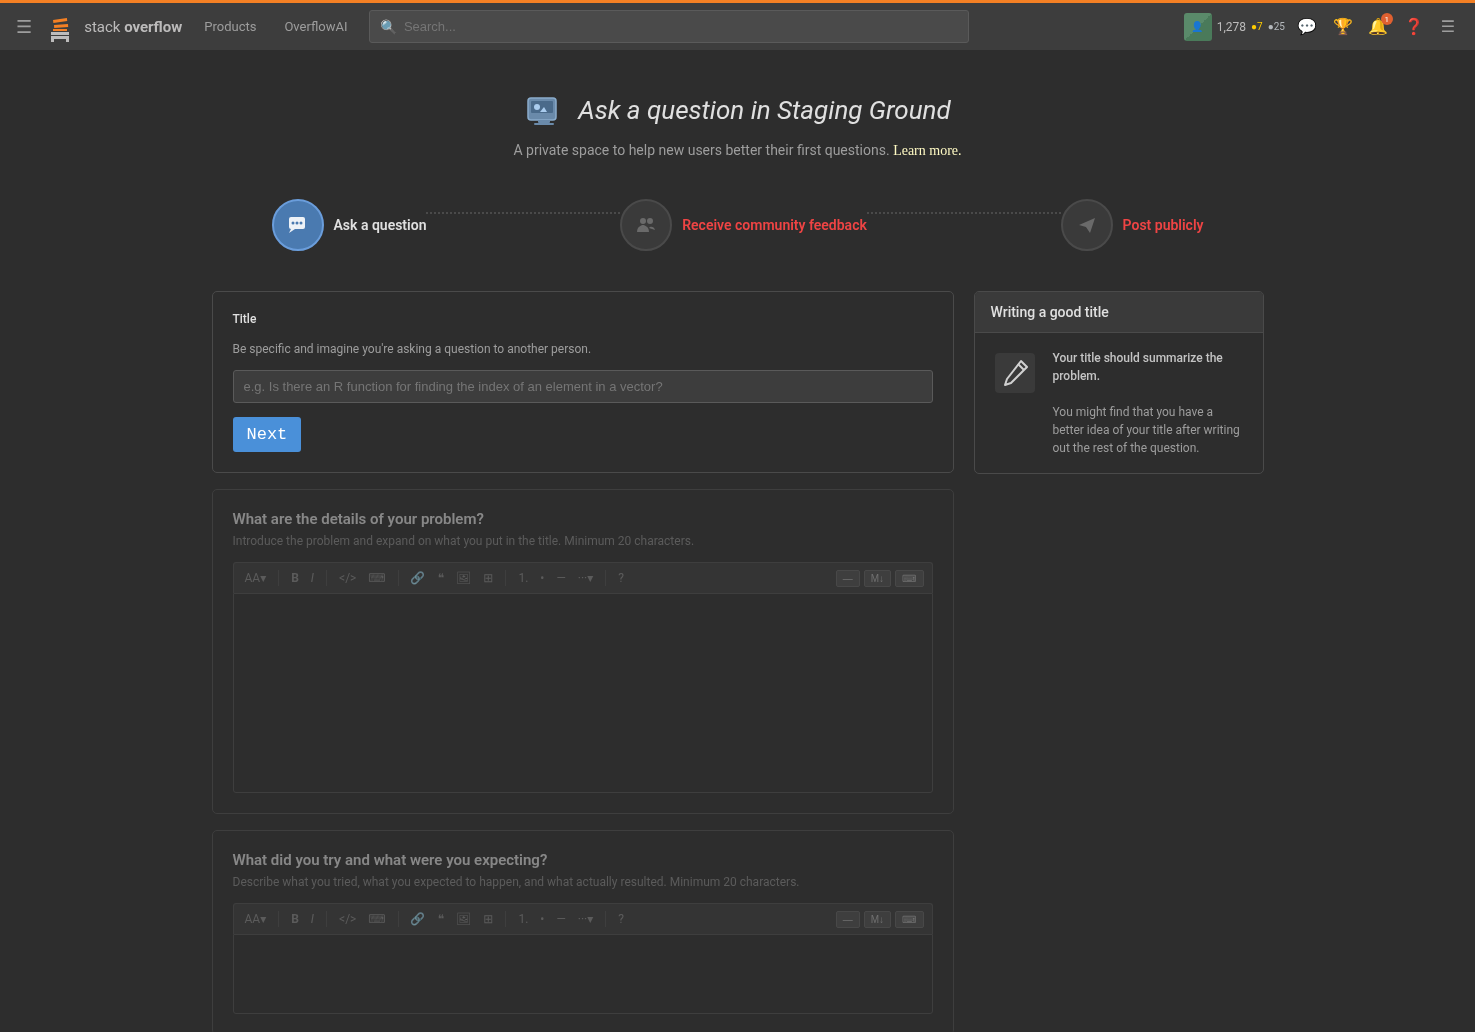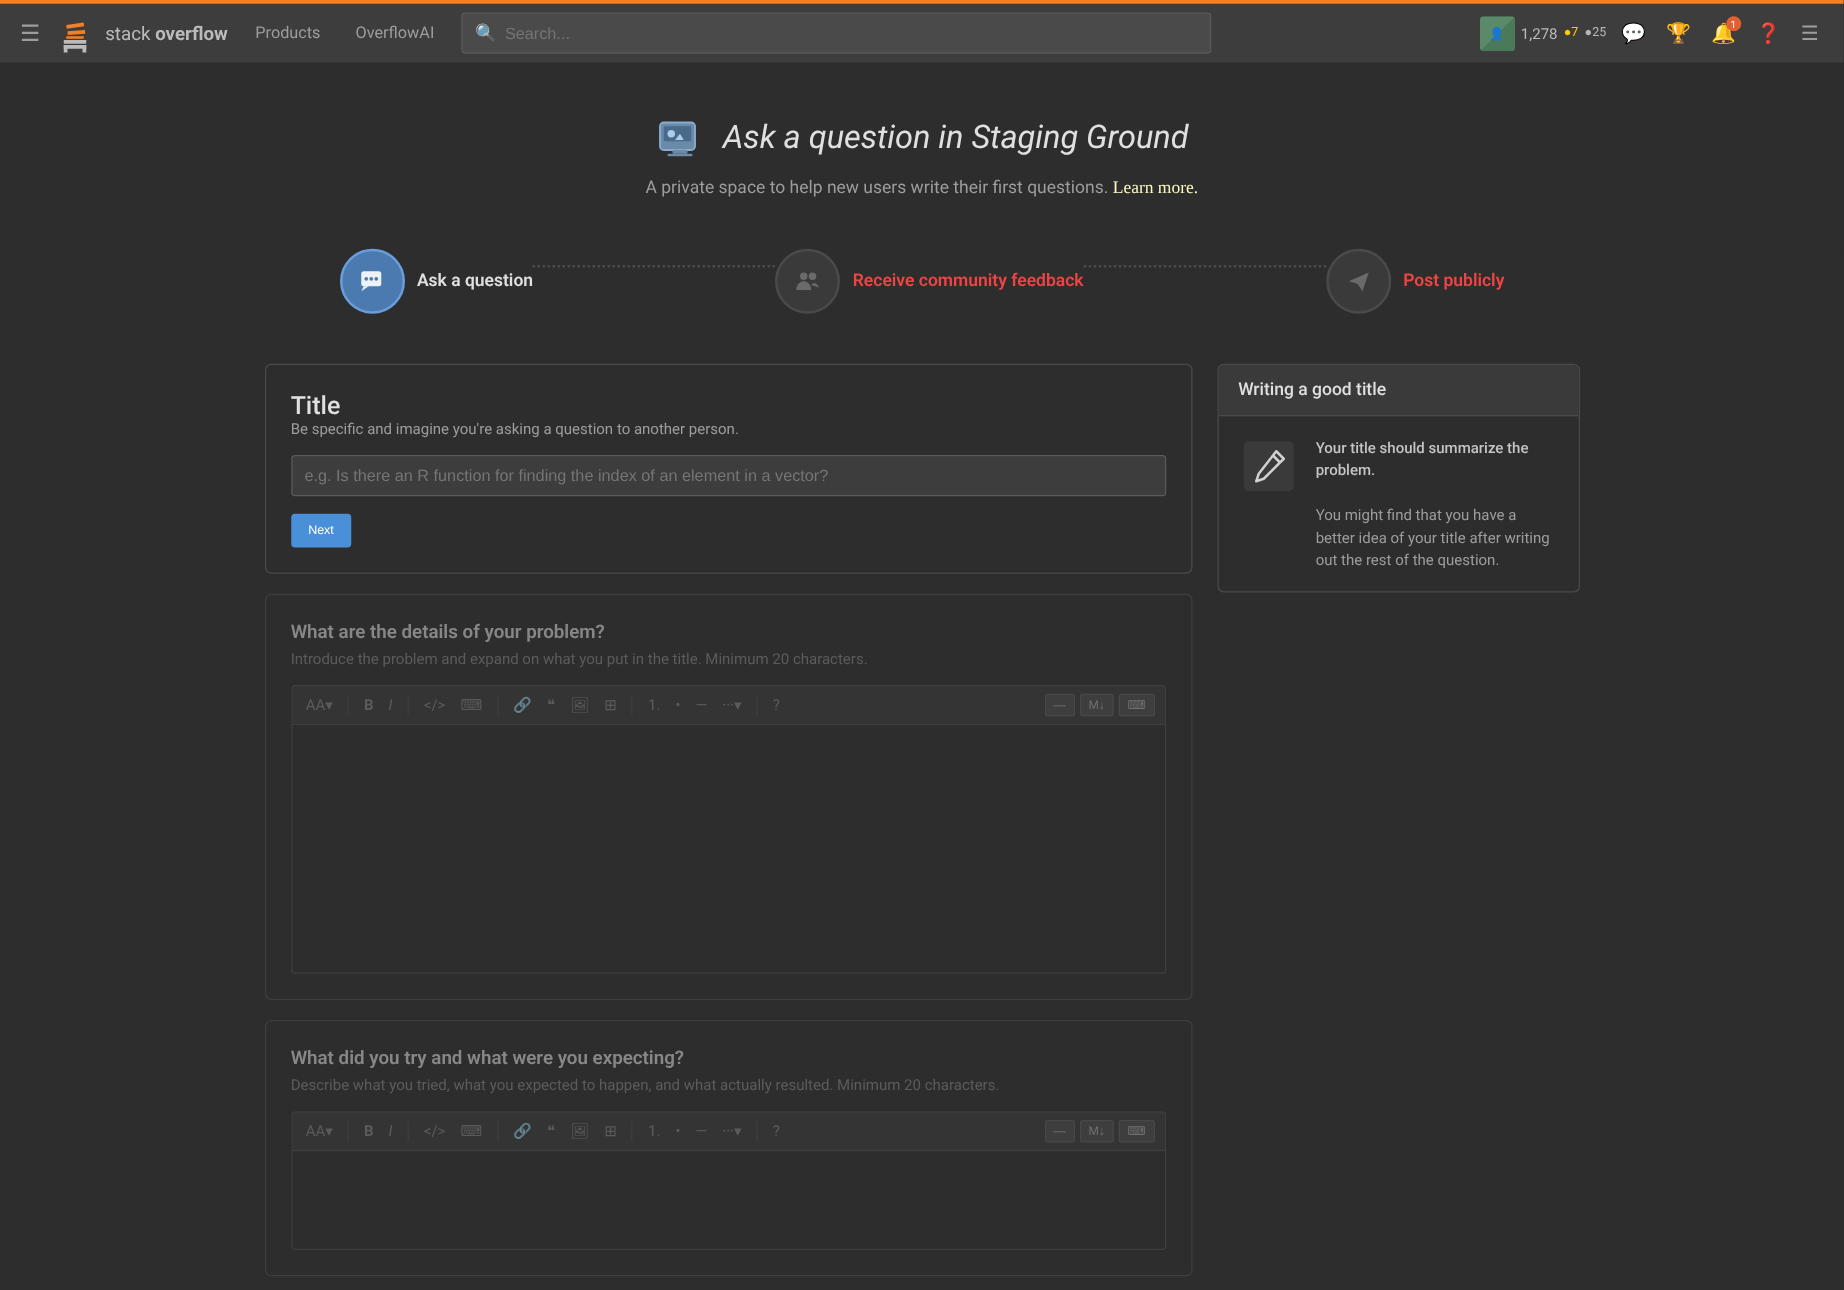--- a/index.html
+++ b/index.html
@@ -215,23 +215,23 @@
     .form-sidebar { width: 290px; flex-shrink: 0; }
 
     
     .card {
       background: #2d2d2d;
       border: 1px solid #4a4a4a;
       border-radius: 5px;
       padding: 20px;
     }
     .card-title {
-      font-size: 20px;
+      font-size: 12px;
       color: #e0e0e0;
-      margin-bottom: 0;
+      margin-bottom: 16px;
       font-weight: 500;
     }
     .card-subtitle {
       font-size: 12px;
       color: #9d9d9d;
       margin-bottom: 14px;
     }
     .title-input {
       width: 100%;
       background: #3d3d3d;
@@ -242,23 +242,24 @@
       font-size: 13px;
       outline: none;
       margin-bottom: 14px;
     }
     .next-btn {
       background: #4a90d9;
       color: white;
       border: none;
       border-radius: 3px;
       padding: 8px 14px;
-      font-size: 10px;
+      font-size: 17px;
       cursor: pointer;
       font-weight: 500;
+      font-family: Liberation Mono, monospace;
     }
 
     
     .sidebar-card {
       background: #2d2d2d;
       border: 1px solid #4a4a4a;
       border-radius: 5px;
       overflow: hidden;
     }
     .sidebar-card-header {
@@ -394,21 +395,21 @@
         <rect x="4" y="8" width="28" height="22" rx="3" fill="#6a8aaa" stroke="#8aaccc" stroke-width="1.5"></rect>
         <rect x="7" y="11" width="22" height="12" rx="1" fill="#4a6a8a"></rect>
         <circle cx="13" cy="17" r="3" fill="#aaccee"></circle>
         <path d="M16 22 L23 22 L20 17 Z" fill="#aaccee"></path>
         <rect x="14" y="30" width="12" height="3" rx="1" fill="#6a8aaa"></rect>
         <rect x="10" y="33" width="20" height="2" rx="1" fill="#6a8aaa"></rect>
       </svg>
       <h1>Ask a question in Staging Ground</h1>
     </div>
     <p class="page-subtitle">
-      <span>A private space to help new users write their first questions.</span>
+      <span>A private space to help new users better their first questions.</span>
       <a class="learn-more">Learn more.</a>
     </p>
   </div>
 
   <div class="steps-container">
     <div class="step">
       <div class="step-circle">
 
         <svg width="22" height="22" viewBox="0 0 22 22" fill="none">
           <rect x="2" y="3" width="16" height="12" rx="2" fill="white" opacity="0.9"></rect>

